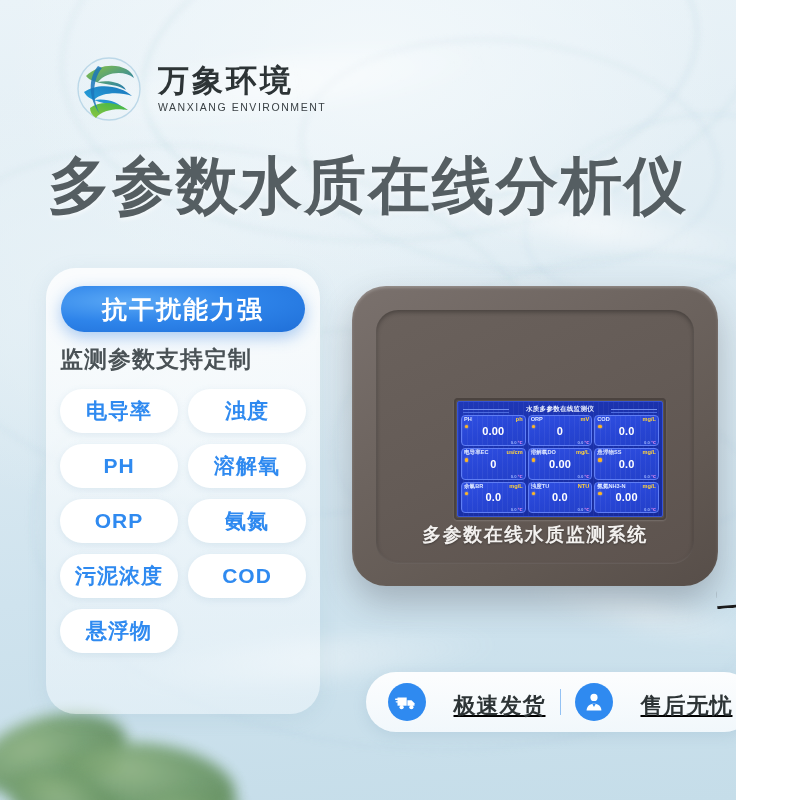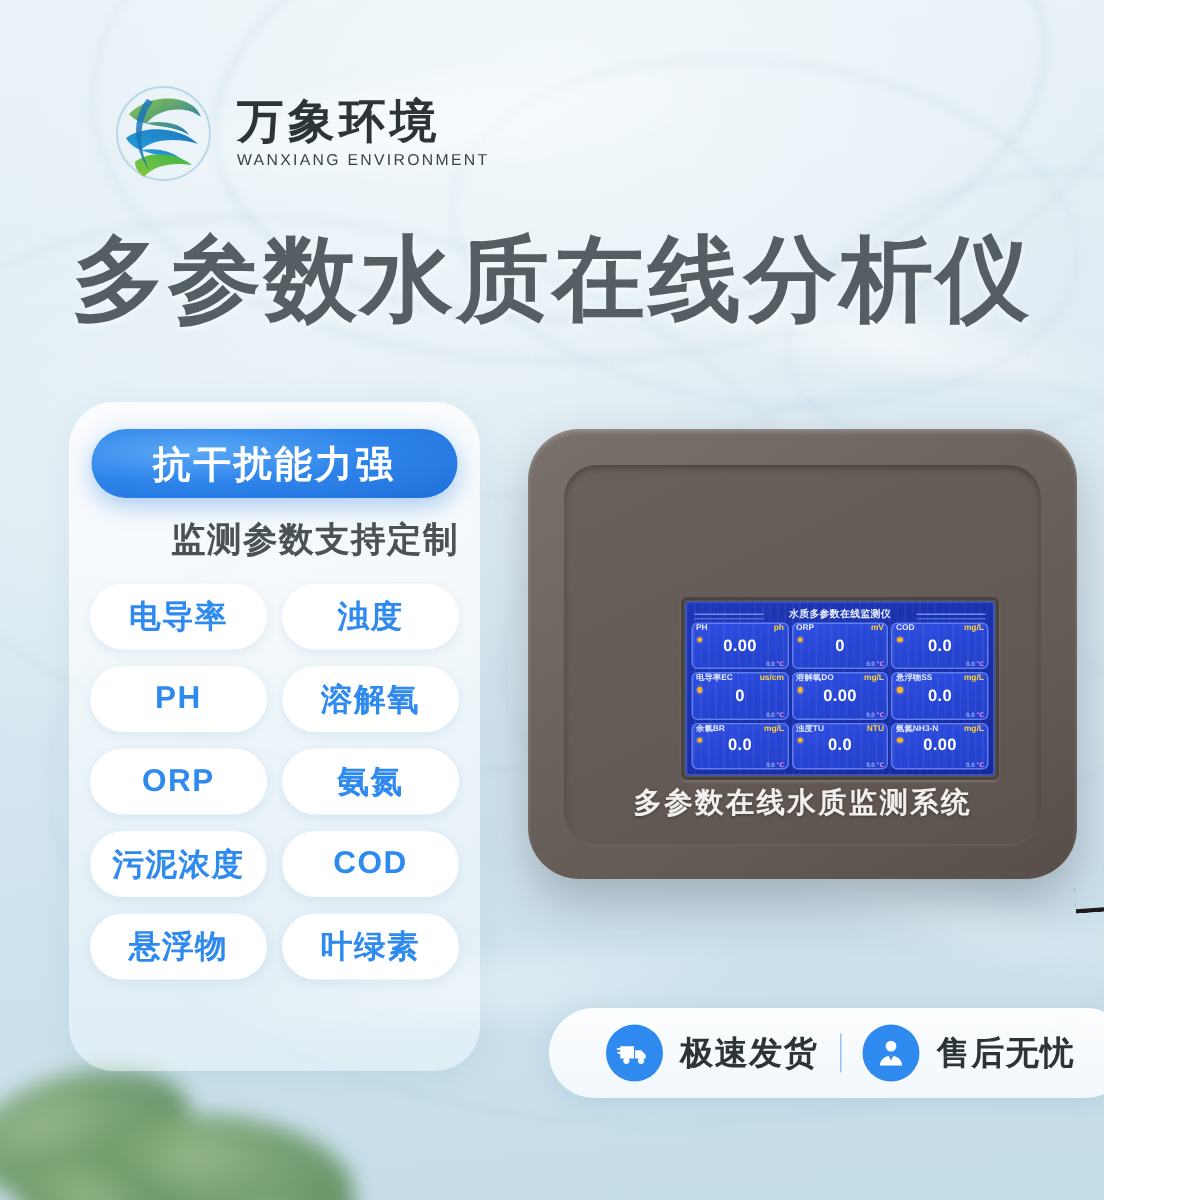--- a/index.html
+++ b/index.html
@@ -108,21 +108,21 @@
   }
   .pill {
     width: 244px; height: 46px; margin: 2px auto 12px;
     border-radius: 23px;
     background: radial-gradient(ellipse at 28% 32%, #5aa8f5 0%, #2e84ea 48%, #1f6fd8 100%);
     box-shadow: 0 5px 16px rgba(45,125,225,0.40);
     display: flex; align-items: center; justify-content: center;
     color: #ffffff; font-size: 25px; font-weight: bold; letter-spacing: 2px;
   }
   .sub-line {
-    margin-top: 4px; text-align: right;
+    margin-top: 4px; text-align: left;
     font-size: 23px; font-weight: bold; letter-spacing: 1px;
     color: #4a5256;
   }
   .chip-grid {
     margin-top: 14px;
     display: grid;
     grid-template-columns: 1fr 1fr;
     gap: 11px 10px;
   }
   .chip {
@@ -239,21 +239,21 @@
 
   
   .service-bar {
     position: absolute; left: 366px; top: 672px;
     width: 388px; height: 60px;
     border-radius: 30px;
     background: linear-gradient(180deg, rgba(255,255,255,0.95) 0%, rgba(247,251,254,0.88) 100%);
     box-shadow: 0 4px 14px rgba(110,150,180,0.18);
     display: flex; align-items: center; justify-content: center; gap: 14px;
   }
-  .svc { display: flex; align-items: center; gap: 12px; }
+  .svc { display: flex; align-items: flex-end; gap: 28px; text-decoration: underline; }
   .svc-icon {
     width: 38px; height: 38px; border-radius: 50%;
     background: #2f8af0;
     display: flex; align-items: center; justify-content: center;
     flex: 0 0 38px;
   }
   .svc-label { font-size: 22px; font-weight: bold; color: #2d3436; letter-spacing: 1px; }
   .svc-divider { width: 1px; height: 26px; background: #6aa9ef; opacity: .7; }
 </style>
 </head>
@@ -317,21 +317,20 @@
     <div class="chip-grid">
       <div class="chip">电导率</div>
       <div class="chip">浊度</div>
       <div class="chip">PH</div>
       <div class="chip">溶解氧</div>
       <div class="chip">ORP</div>
       <div class="chip">氨氮</div>
       <div class="chip">污泥浓度</div>
       <div class="chip">COD</div>
       <div class="chip">悬浮物</div>
-      <div class="chip">叶绿素</div>
     </div>
   </div>
 
   <div class="device-cable"></div>
   <div class="device">
     <div class="device-inner">
       <div class="screen-bezel">
         <div class="screen">
           <div class="screen-title">水质多参数在线监测仪</div>
           <div class="cell-grid">

